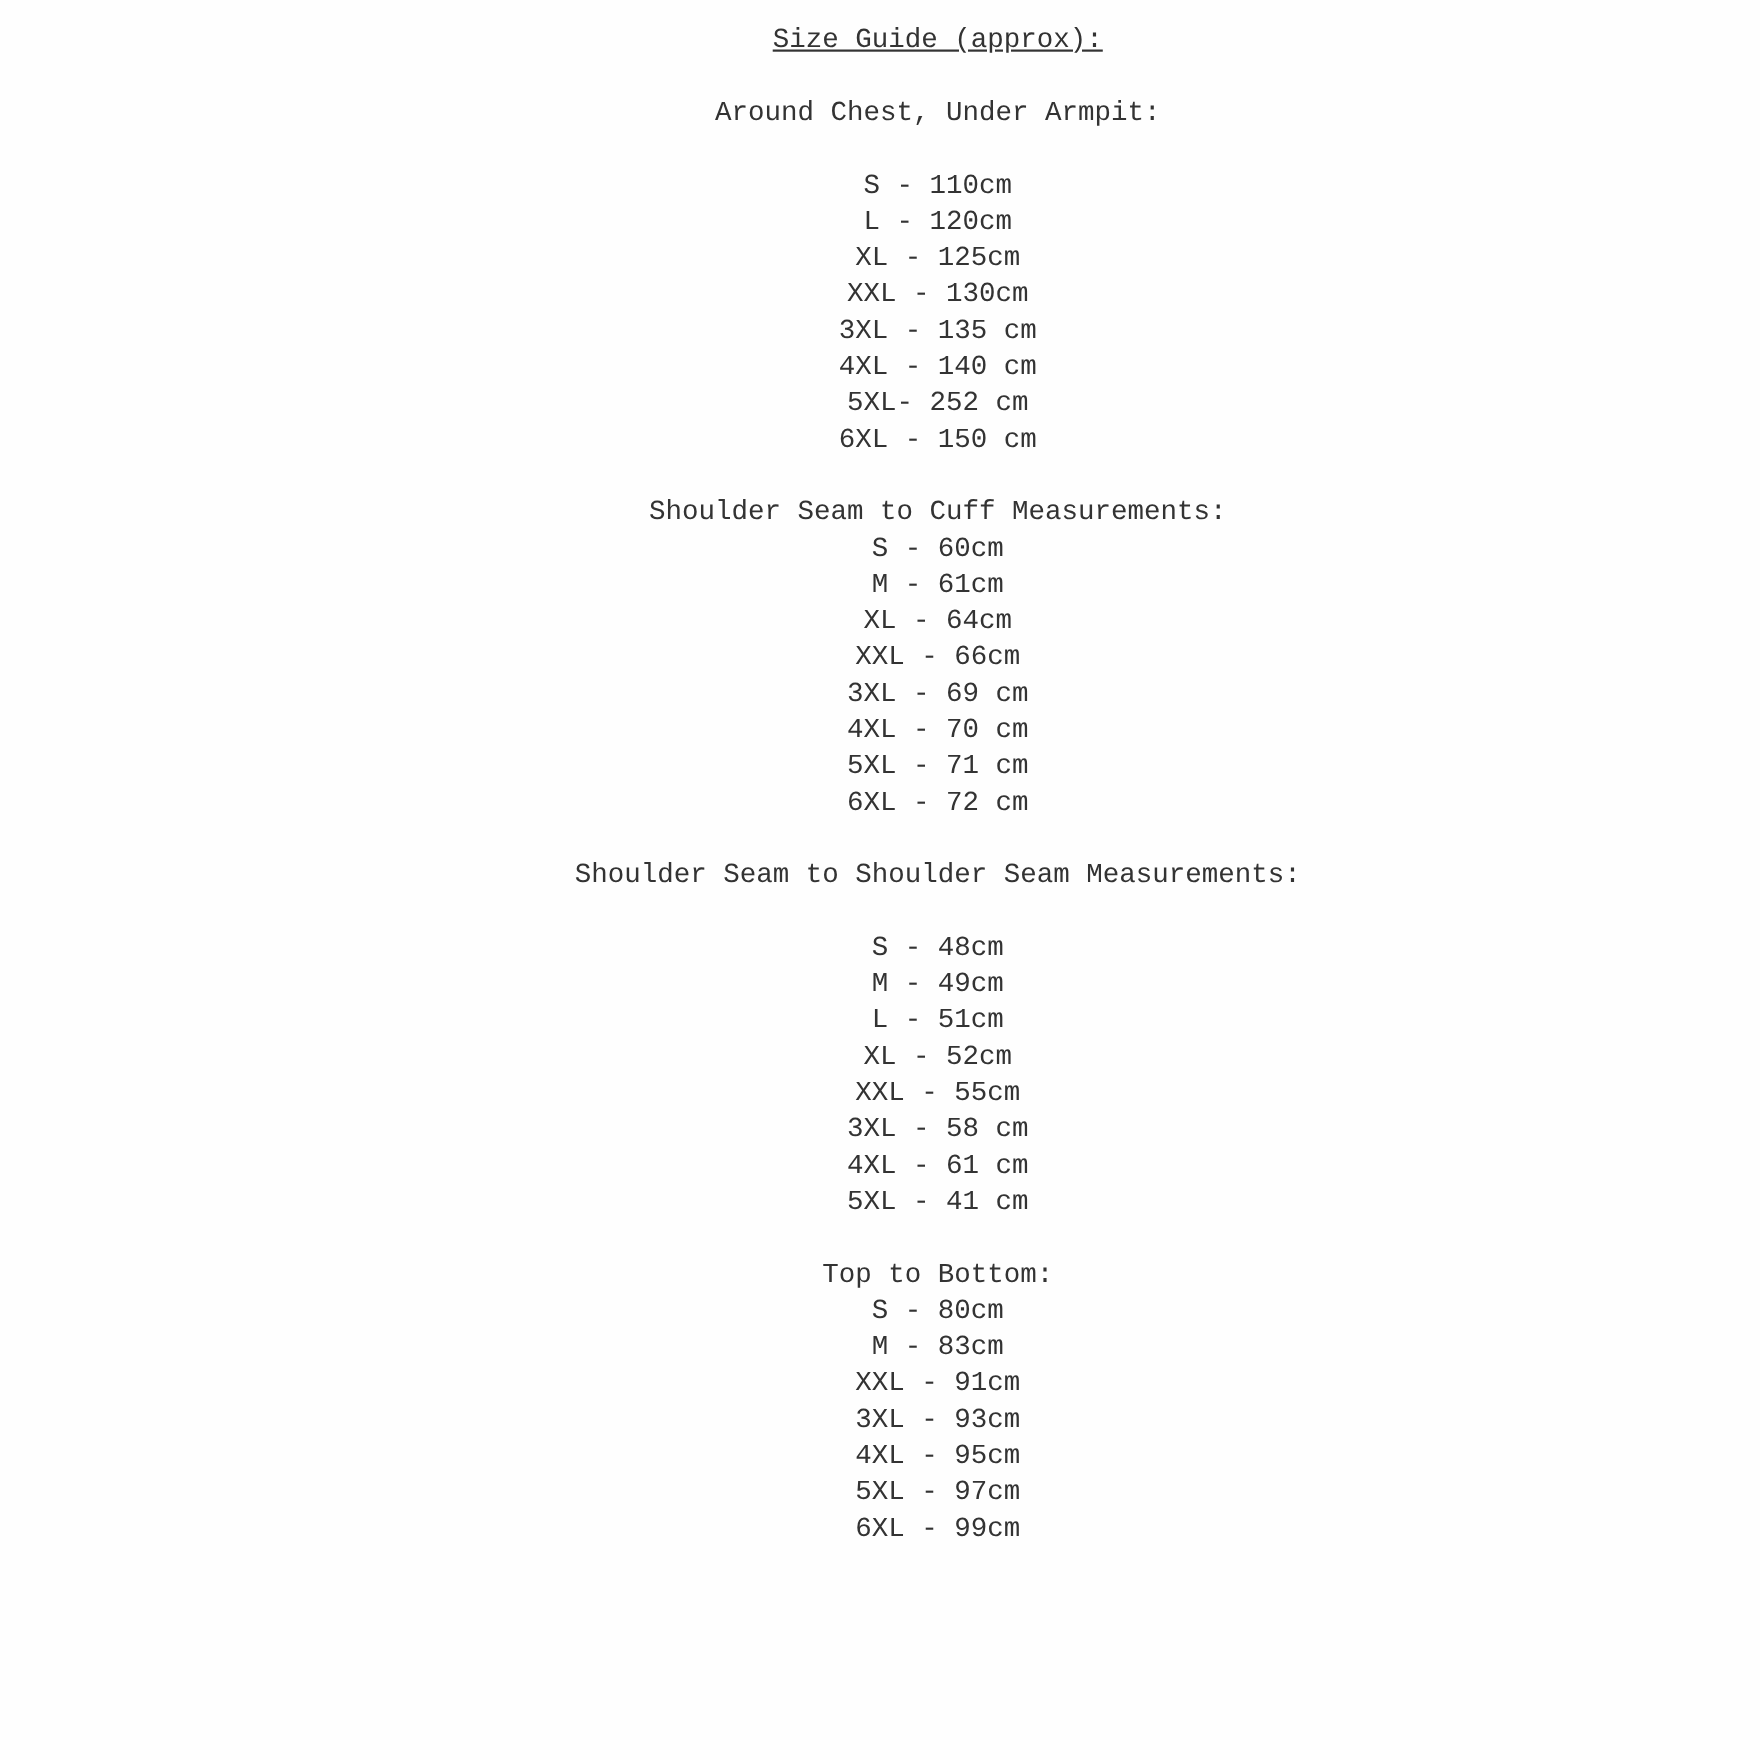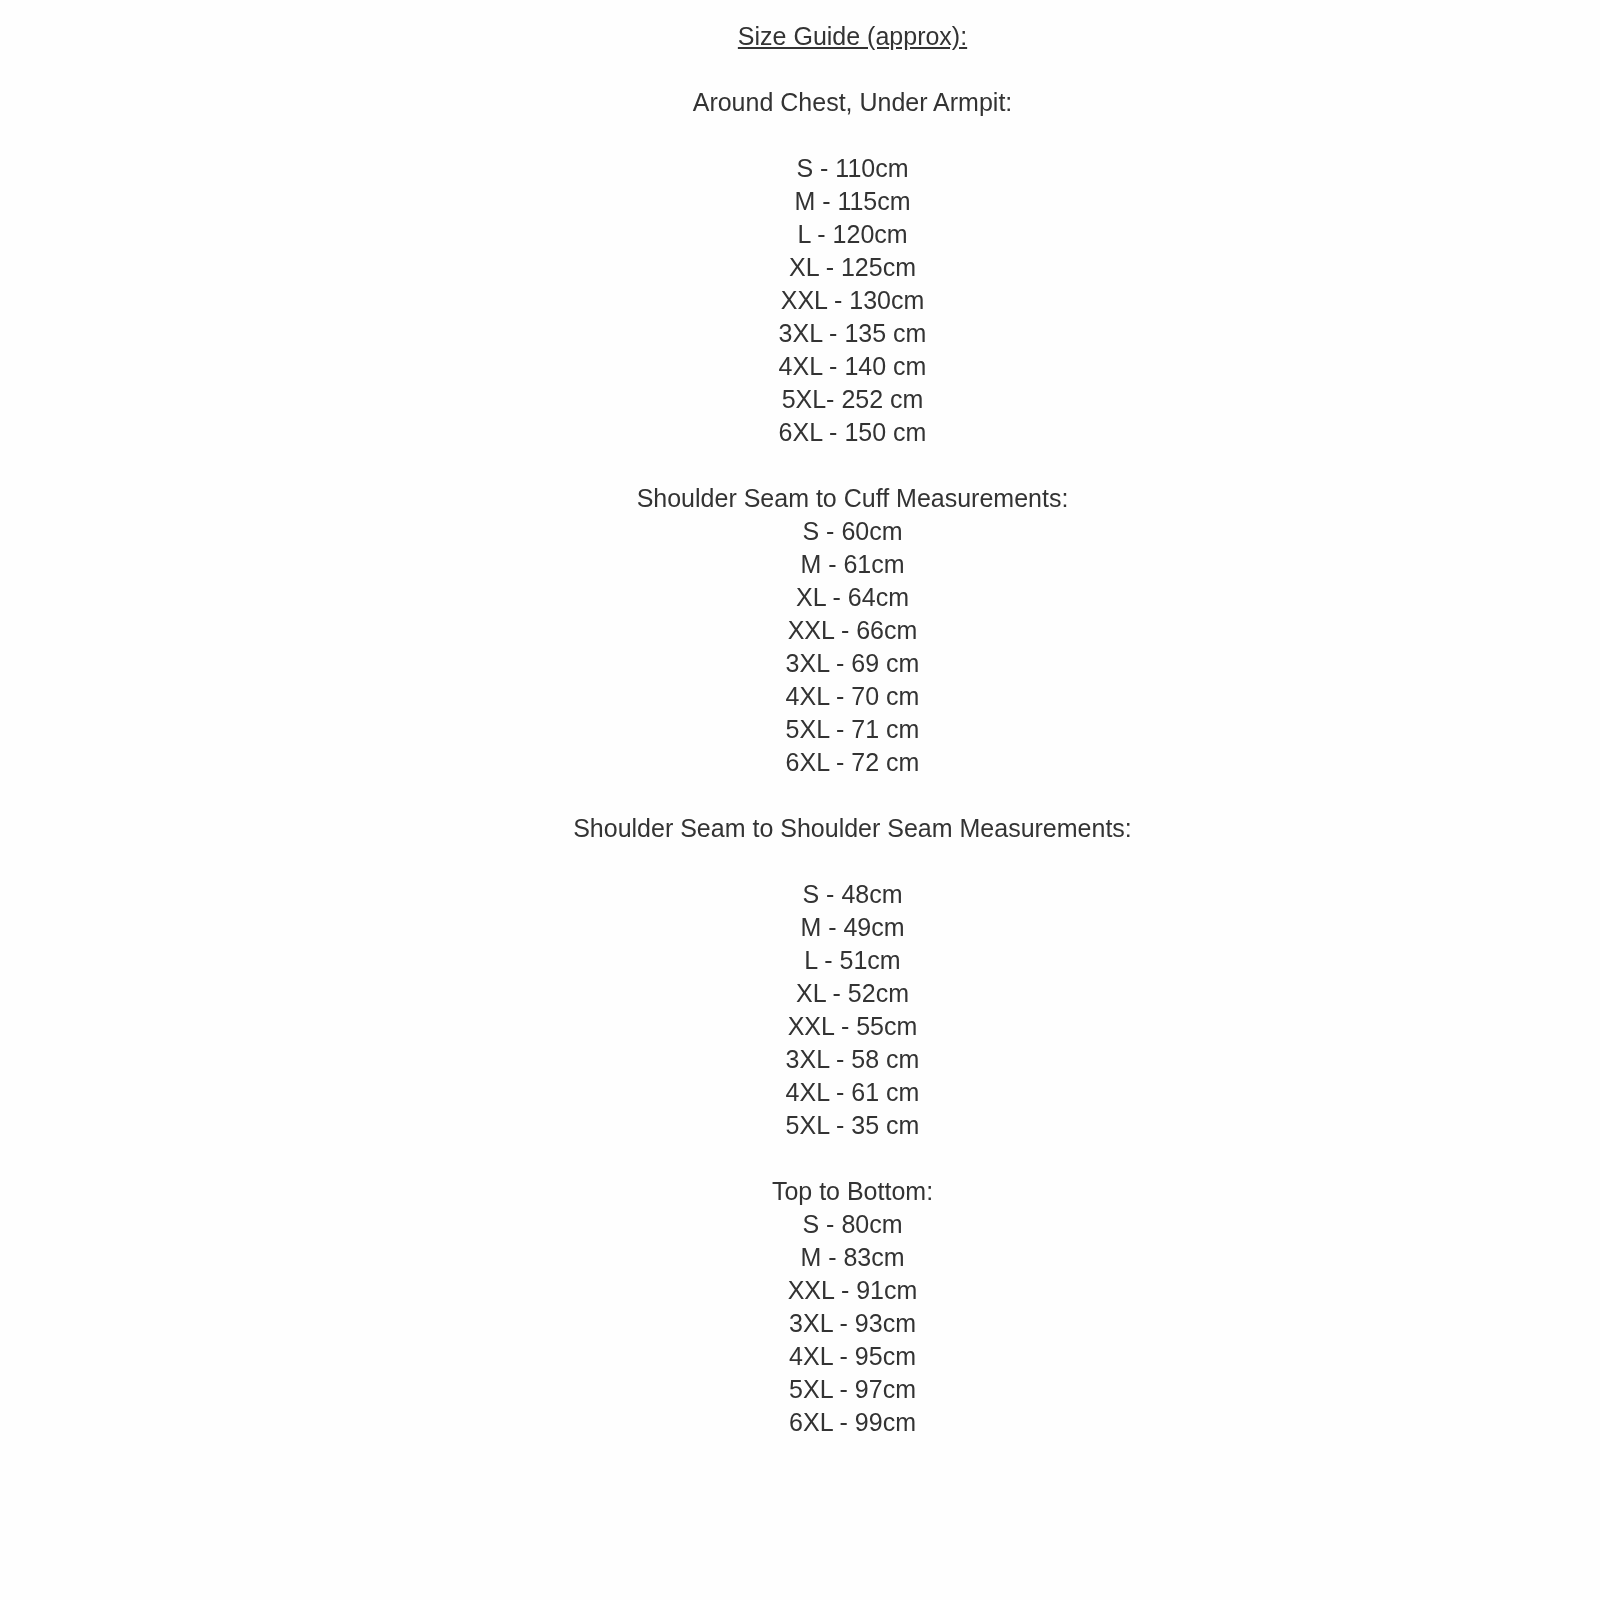--- a/index.html
+++ b/index.html
@@ -9,21 +9,21 @@
     height: 1600px;
     background: #fefefe;
     overflow: hidden;
   }
   .page {
     box-sizing: border-box;
     width: 1600px;
     height: 1600px;
     padding-top: 20px;
     padding-left: 105px; 
-    font-family: Liberation Sans, sans-serif;
+    font-family: Liberation Mono, monospace;
     font-size: 25px;
     line-height: 33px;
     color: #333333;
     text-align: center;
   }
   .title {
     text-decoration: underline;
     margin-bottom: 33px; 
   }
   .heading { }
@@ -39,21 +39,20 @@
 </head>
 <body>
 
 <div class="page">
 
   <div class="title">Size Guide (approx):</div>
 
   <div class="heading gap-after">Around Chest, Under Armpit:</div>
   <div class="size-list gap-after">
     <div class="size-row">S - 110cm</div>
-    <div class="size-row">M - 115cm</div>
     <div class="size-row">L - 120cm</div>
     <div class="size-row">XL - 125cm</div>
     <div class="size-row">XXL - 130cm</div>
     <div class="size-row">3XL - 135 cm</div>
     <div class="size-row">4XL - 140 cm</div>
     <div class="size-row">5XL- 252 cm</div>
     <div class="size-row">6XL - 150 cm</div>
   </div>
 
   <div class="heading">Shoulder Seam to Cuff Measurements:</div>
@@ -70,21 +69,21 @@
 
   <div class="heading gap-after">Shoulder Seam to Shoulder Seam Measurements:</div>
   <div class="size-list gap-after">
     <div class="size-row">S - 48cm</div>
     <div class="size-row">M - 49cm</div>
     <div class="size-row">L - 51cm</div>
     <div class="size-row">XL - 52cm</div>
     <div class="size-row">XXL - 55cm</div>
     <div class="size-row">3XL - 58 cm</div>
     <div class="size-row">4XL - 61 cm</div>
-    <div class="size-row">5XL - 35 cm</div>
+    <div class="size-row">5XL - 41 cm</div>
   </div>
 
   <div class="heading">Top to Bottom:</div>
   <div class="size-list">
     <div class="size-row">S - 80cm</div>
     <div class="size-row">M - 83cm</div>
     <div class="size-row">XXL - 91cm</div>
     <div class="size-row">3XL - 93cm</div>
     <div class="size-row">4XL - 95cm</div>
     <div class="size-row">5XL - 97cm</div>

